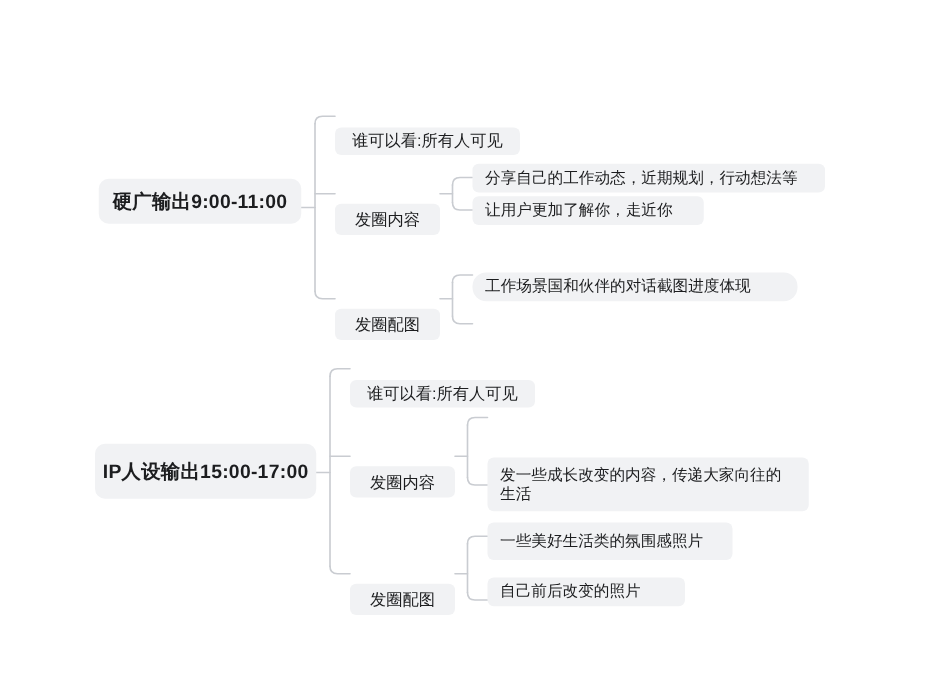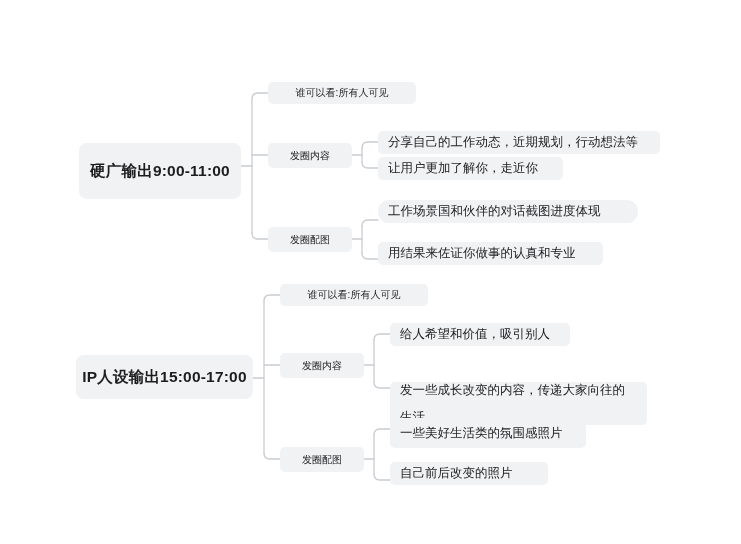--- a/index.html
+++ b/index.html
@@ -48,36 +48,36 @@
     border-radius: 8px;
     font-size: 15.5px;
     font-weight: bold;
     letter-spacing: 0.2px;
     justify-content: center;
     padding: 0 14px;
   }
 
   .node.branch {
     border-radius: 5px;
-    font-size: 10px;
+    font-size: 13px;
     padding: 0 10px;
     justify-content: center;
+    margin-top: 20px;
   }
 
   .node.leaf {
     border-radius: 5px;
     font-size: 12.5px;
     padding: 11px 10px;
   }
 
   .node.leaf.wrap {
     white-space: normal;
-    line-height: 27px;
+    line-height: 15px;
     align-items: center;
-    margin-top: 16px;
   }
 </style>
 </head>
 <body>
 
 <div id="mindmap">
 
   <svg class="edges" viewBox="0 0 741 544" width="741" height="544" xmlns="http://www.w3.org/2000/svg">
     <g fill="none" stroke="#c9ccd1" stroke-width="1.3" stroke-linecap="round" stroke-linejoin="round">
 
@@ -108,43 +108,41 @@
       <path d="M374,340 q0,-6 6,-6 L390,334"></path>
       <path d="M374,382 q0,6 6,6 L390,388"></path>
 
       <path d="M364,459 L374,459"></path>
       <path d="M374,435 L374,474"></path>
       <path d="M374,435 q0,-6 6,-6 L390,429"></path>
       <path d="M374,474 q0,6 6,6 L390,480"></path>
     </g>
   </svg>
 
-  <div class="node root" style="left:79px; top:143px; width:162px; height:56px;">硬广输出9:00-11:00</div>
+  <div class="node root" style="left:79px; top:143px; width:162px; height:36px;">硬广输出9:00-11:00</div>
 
   <div class="node branch" style="left:268px; top:82px; width:148px; height:22px;">谁可以看:所有人可见</div>
 
   <div class="node branch" style="left:268px; top:143px; width:84px; height:25px;">发圈内容</div>
 
   <div class="node leaf" style="left:378px; top:131px; width:282px; height:23px;">分享自己的工作动态，近期规划，行动想法等</div>
 
   <div class="node leaf" style="left:378px; top:157px; width:185px; height:23px;">让用户更加了解你，走近你</div>
 
   <div class="node branch" style="left:268px; top:227px; width:84px; height:25px;">发圈配图</div>
 
-  <div class="node leaf" style="left:378px; top:200px; width:260px; height:23px;border-radius:11px;">工作场景国和伙伴的对话截图进度体现</div>
+  <div class="node leaf" style="left:378px; top:218px; width:260px; height:23px;border-radius:11px;">工作场景国和伙伴的对话截图进度体现</div>
 
-  <div class="node leaf" style="left:378px; top:242px; width:225px; height:23px;">用结果来佐证你做事的认真和专业</div>
 
   <div class="node root" style="left:76px; top:355px; width:177px; height:44px;">IP人设输出15:00-17:00</div>
 
   <div class="node branch" style="left:280px; top:284px; width:148px; height:22px;">谁可以看:所有人可见</div>
 
   <div class="node branch" style="left:280px; top:353px; width:84px; height:25px;">发圈内容</div>
 
-  <div class="node leaf" style="left:390px; top:323px; width:180px; height:23px;">给人希望和价值，吸引别人</div>
 
   <div class="node leaf wrap" style="left:390px; top:366px; width:257px; height:43px;">发一些成长改变的内容，传递大家向往的生活</div>
 
   <div class="node branch" style="left:280px; top:447px; width:84px; height:25px;">发圈配图</div>
 
   <div class="node leaf" style="left:390px; top:418px; width:196px; height:30px;">一些美好生活类的氛围感照片</div>
 
   <div class="node leaf" style="left:390px; top:462px; width:158px; height:23px;">自己前后改变的照片</div>
 
 </div>

